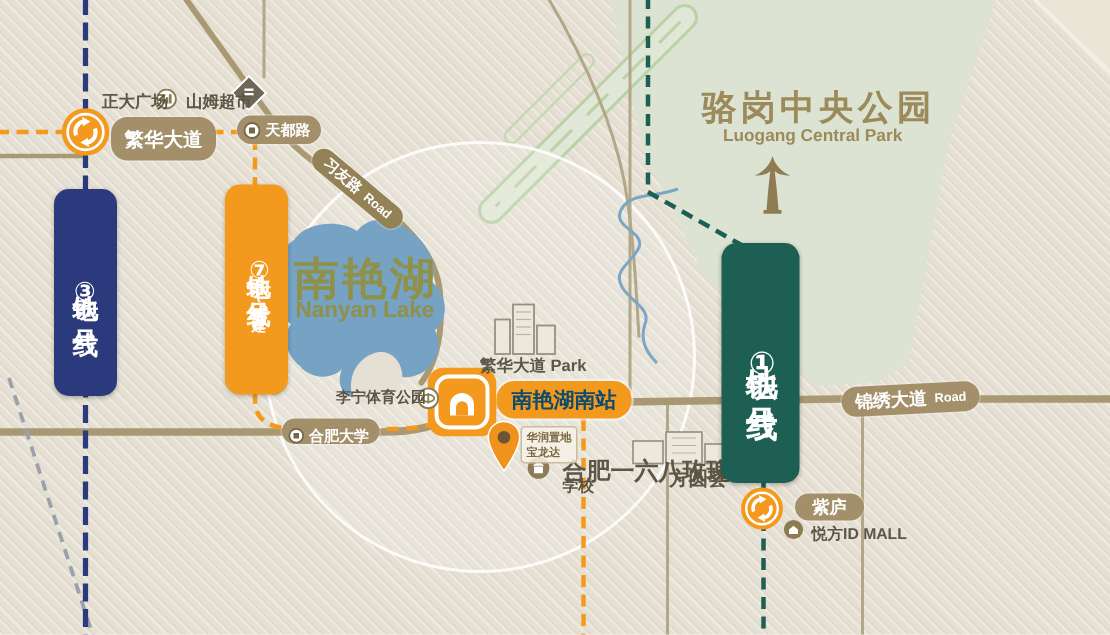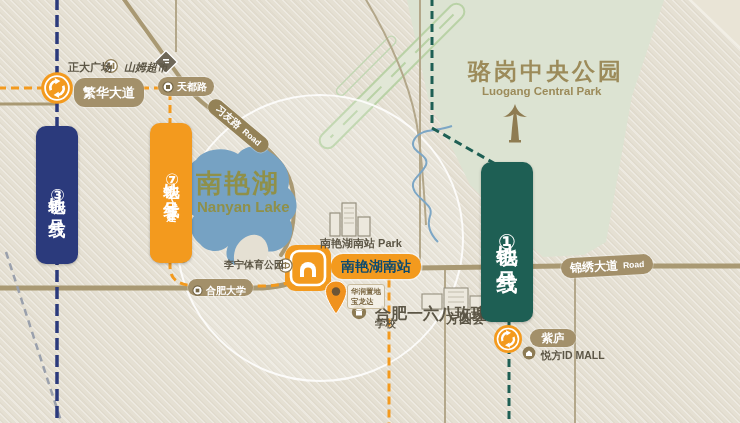--- a/index.html
+++ b/index.html
@@ -225,29 +225,29 @@
       <rect x="70" y="4" width="12" height="25"></rect>
     </g>
     <g stroke="#b9b3a2" stroke-width="0.8">
       <line x1="28" y1="12" x2="44" y2="12"></line>
         <line x1="28" y1="17" x2="44" y2="17"></line>
       <line x1="28" y1="22" x2="44" y2="22"></line>
     </g>
   </svg>
 
   <div class="poi-label" style="left:68px;top:60px;font-size:11px;">正大广场</div>
-  <div class="poi-label" style="left:124px;top:60px;font-size:11px;font-style:italic;">山姆超市</div>
+  <div class="poi-label" style="left:124px;top:60px;font-size:11px;">山姆超市</div>
 
   <div class="khaki-label" style="left:482px;top:85px;font-size:11.5px;">Luogang Central Park</div>
   <div class="khaki-label" style="left:468px;top:56px;font-size:23px;letter-spacing:3px;">骆岗中央公园</div>
 
-  <div class="olive-label" style="left:196px;top:166px;font-size:26px;letter-spacing:2px;">南艳湖</div>
+  <div class="olive-label" style="left:196px;top:166px;font-size:30px;letter-spacing:2px;">南艳湖</div>
   <div class="olive-label" style="left:197px;top:198px;font-size:15px;">Nanyan Lake</div>
 
-  <div class="poi-label" style="left:320px;top:236px;font-size:11px;">南艳湖南站 Park</div>
+  <div class="poi-label" style="left:320px;top:236px;font-size:11px;">繁华大道 Park</div>
 
   <div class="poi-label" style="left:212px;top:258px;font-size:10px;margin-left:12px;">李宁体育公园</div>
 
   <div class="poi-label" style="left:375px;top:304px;font-size:16px;">合肥一六八玫瑰园</div>
   <div class="poi-label" style="left:375px;top:317px;font-size:10.5px;">学校</div>
 
   <div class="poi-label" style="left:446px;top:310px;font-size:13px;">方圆荟</div>
 
   <div class="poi-label" style="left:541px;top:349px;font-size:10.5px;">悦方ID MALL</div>
 

